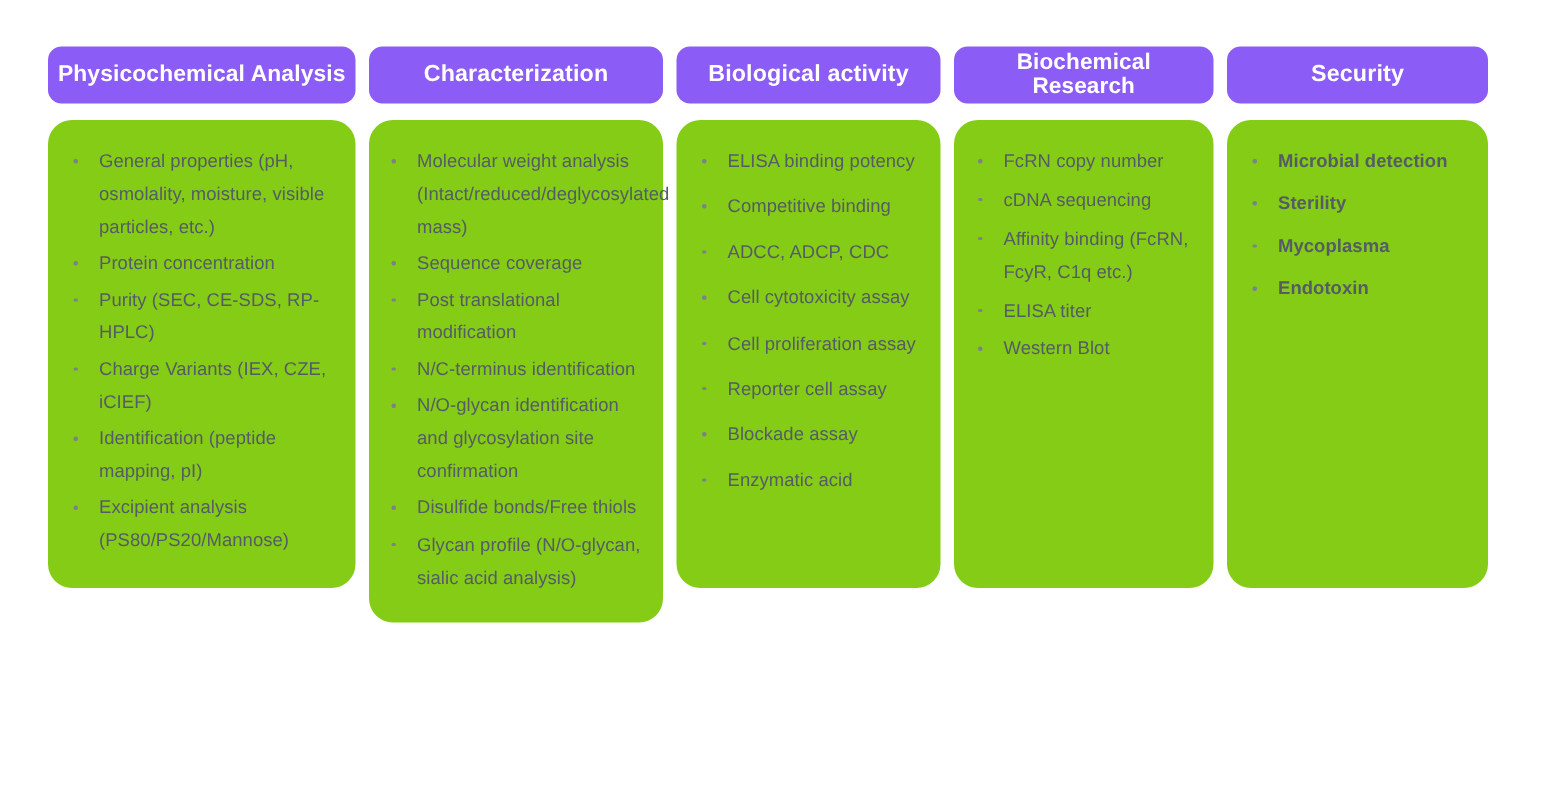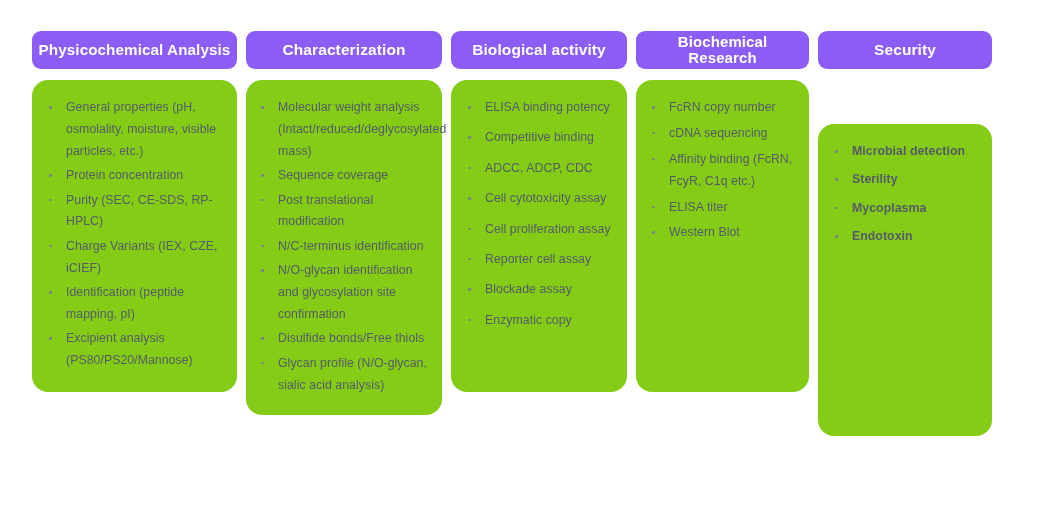--- a/index.html
+++ b/index.html
@@ -31,21 +31,21 @@
   }
   .column {
     display: flex;
     flex-direction: column;
     align-items: stretch;
   }
   .col-0 { width: 205px; }
   .col-1 { width: 196px; }
   .col-2 { width: 176px; }
   .col-3 { width: 173px; }
-  .col-4 { width: 174px; gap: 44px; }
+  .col-4 { width: 174px; }
 
   .col-header {
     height: 38px;
     border-radius: 9px;
     background: #8b5cf6;
     color: #ffffff;
     display: flex;
     align-items: center;
     justify-content: center;
     text-align: center;
@@ -143,21 +143,21 @@
       <div class="col-header">Biological activity</div>
       <div class="col-body">
         <ul class="bullets">
           <li><span class="dot"></span><span>ELISA binding potency</span></li>
           <li><span class="dot"></span><span>Competitive binding</span></li>
           <li><span class="dot"></span><span>ADCC, ADCP, CDC</span></li>
           <li><span class="dot"></span><span>Cell cytotoxicity assay</span></li>
           <li><span class="dot"></span><span>Cell proliferation assay</span></li>
           <li><span class="dot"></span><span>Reporter cell assay</span></li>
           <li><span class="dot"></span><span>Blockade assay</span></li>
-          <li><span class="dot"></span><span>Enzymatic copy</span></li>
+          <li><span class="dot"></span><span>Enzymatic acid</span></li>
         </ul>
       </div>
     </div>
 
     <div class="column col-3">
       <div class="col-header">Biochemical Research</div>
       <div class="col-body">
         <ul class="bullets">
           <li><span class="dot"></span><span>FcRN copy number</span></li>
           <li><span class="dot"></span><span>cDNA sequencing</span></li>

